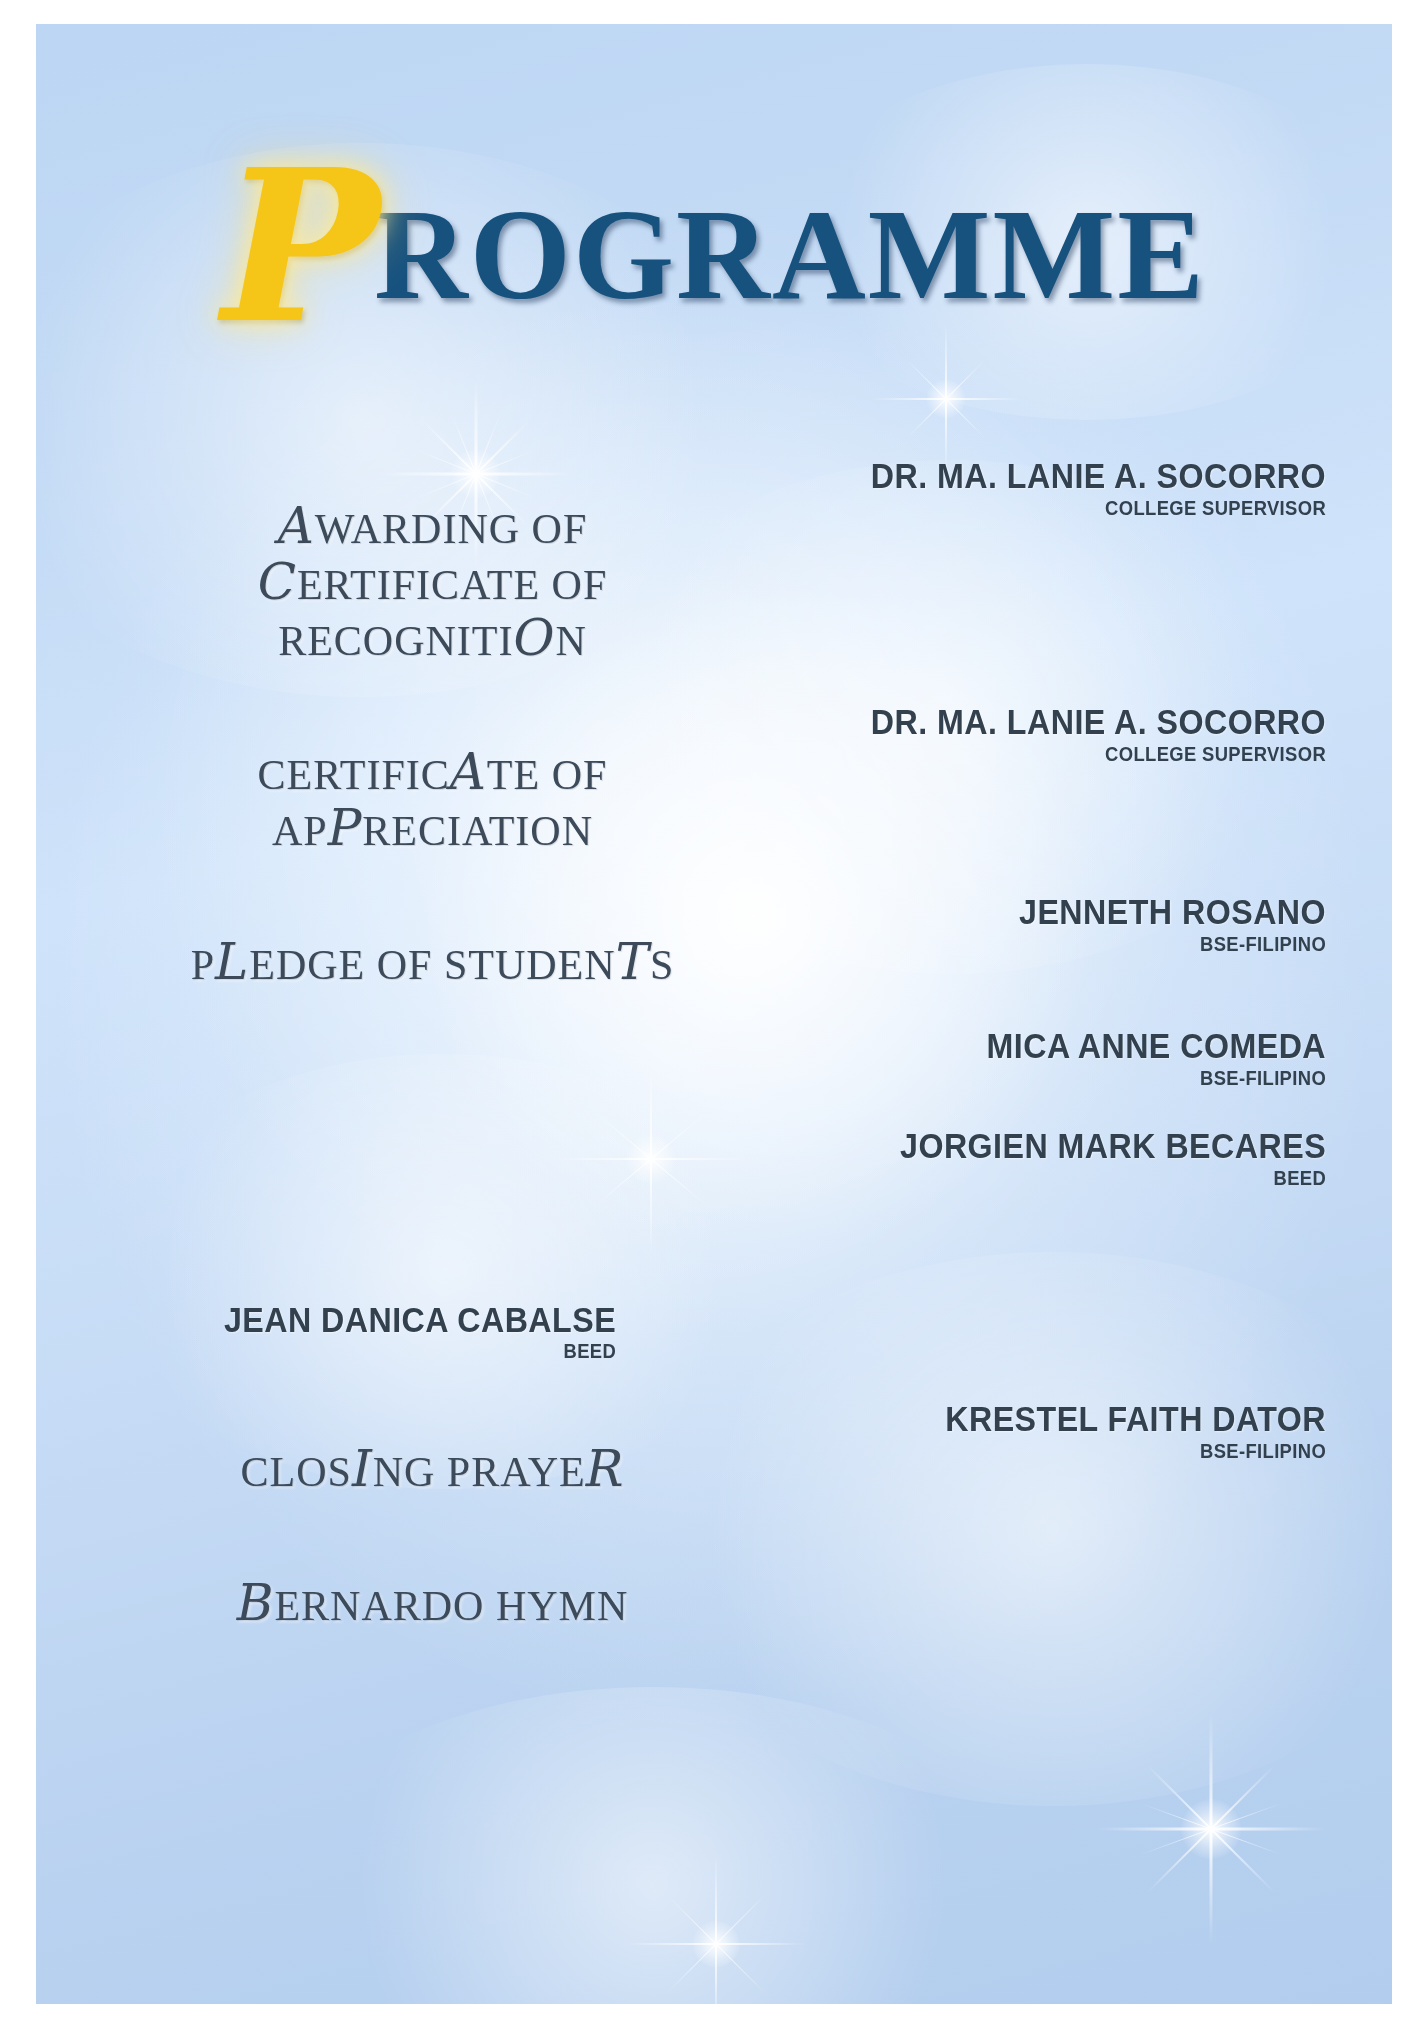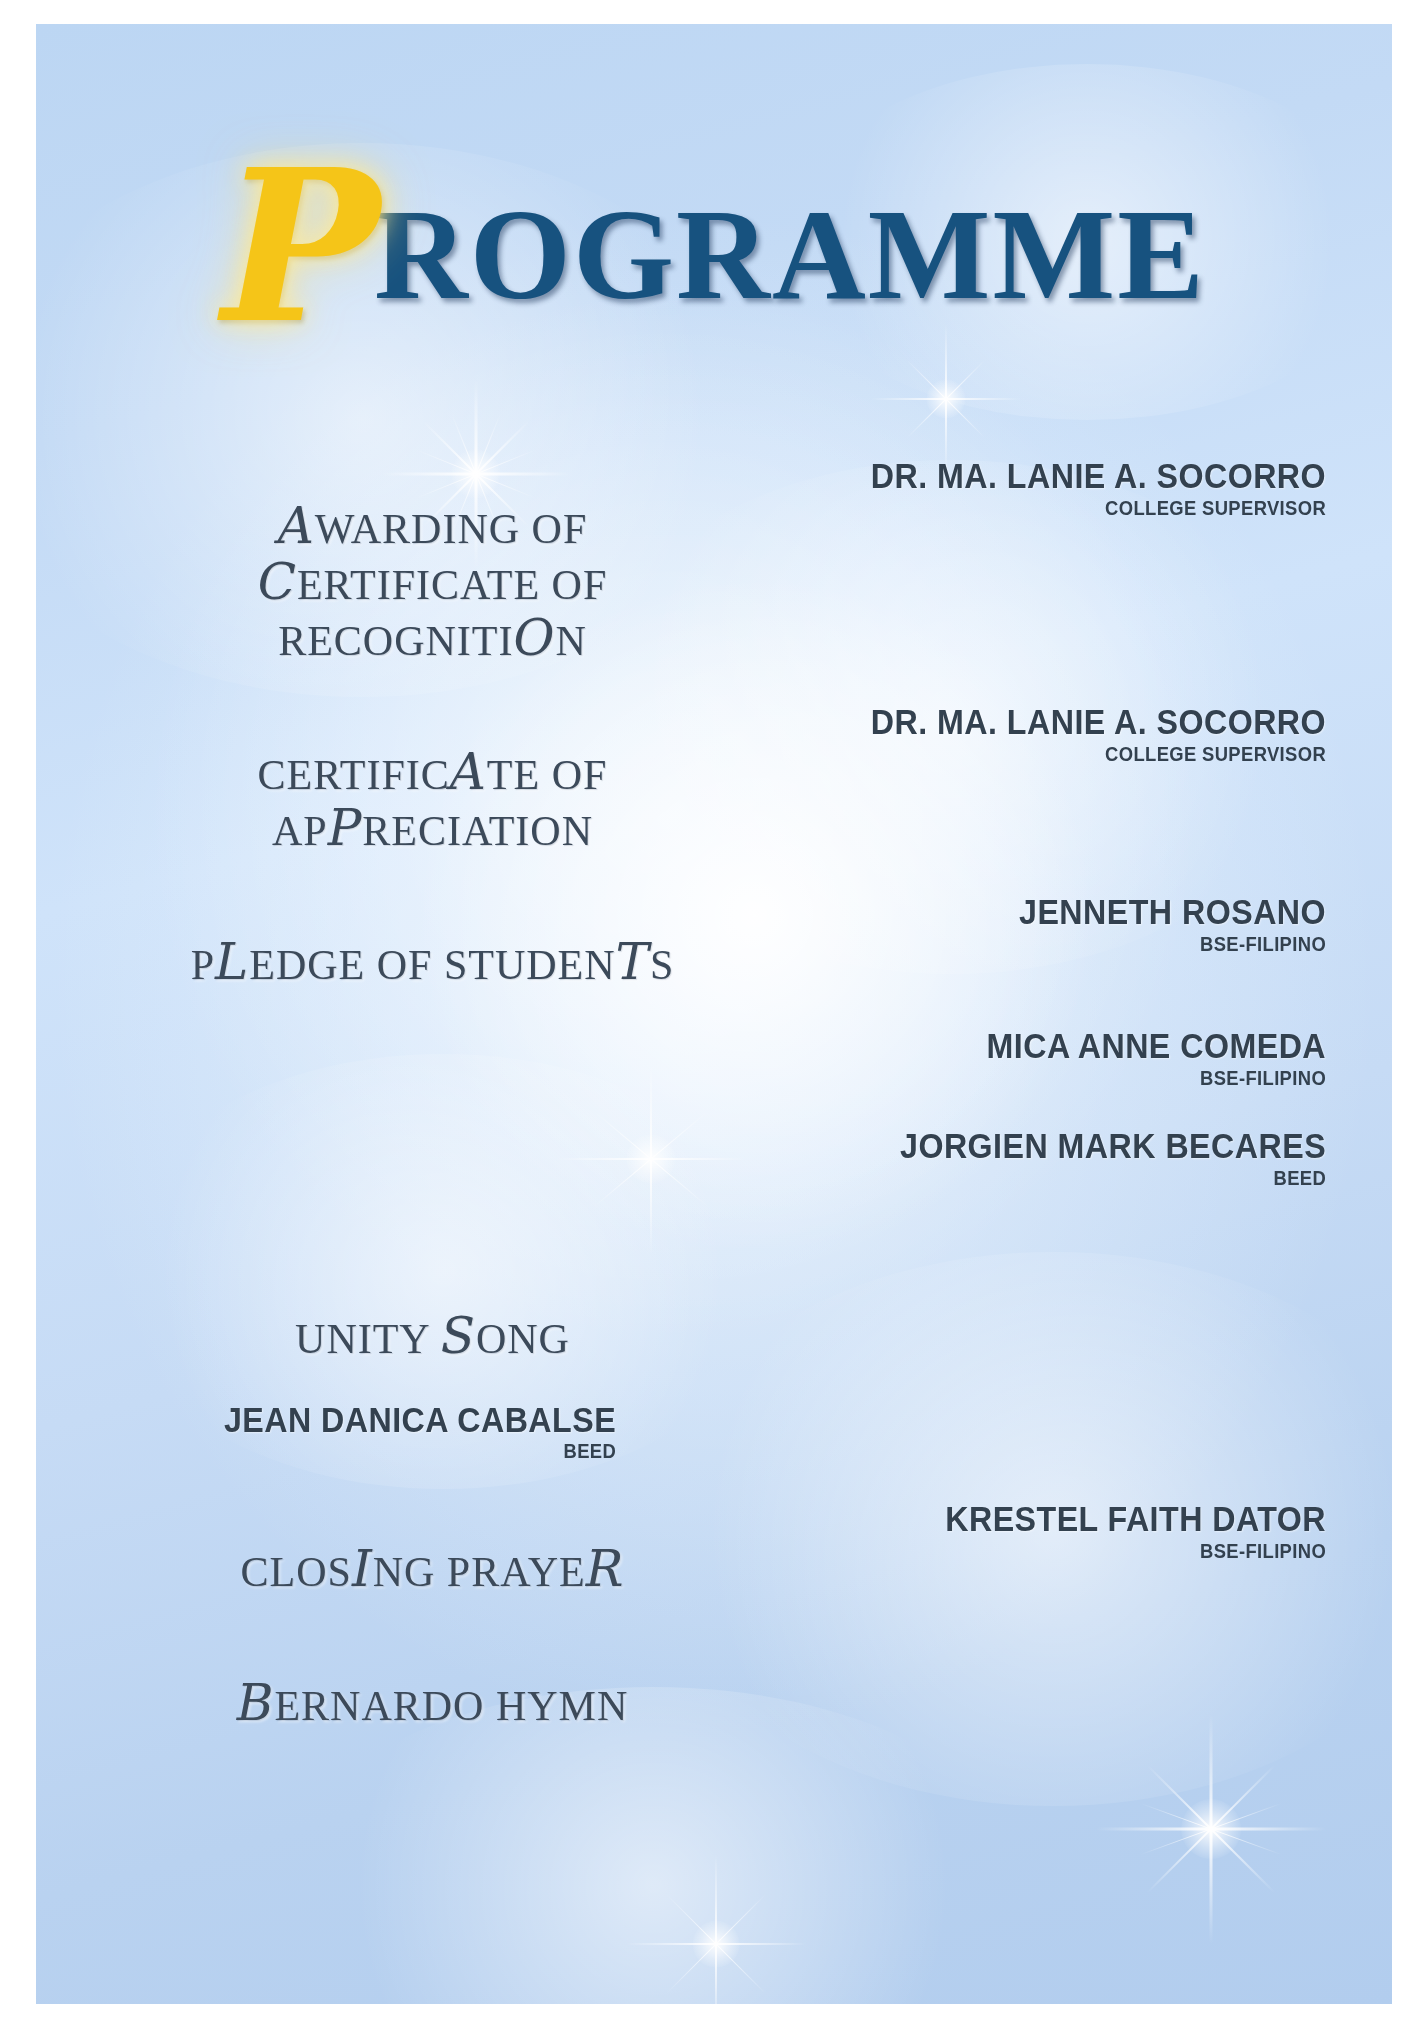--- a/index.html
+++ b/index.html
@@ -250,21 +250,20 @@
         </div>
         <div class="row">
           <div class="left"></div>
           <div class="right">
             <div class="name">JORGIEN MARK BECARES</div>
             <div class="role">BEED</div>
           </div>
         </div>
         <div class="spacer-lg"></div>
         <div class="row">
-          <div class="left">UNITY <span class="sc">S</span>ONG</div>
         </div>
         <div class="row">
           <div class="right">
             <div class="name">JEAN DANICA CABALSE</div>
             <div class="role">BEED</div>
           </div>
         </div>
         <div class="row">
           <div class="left">CLOS<span class="sc">I</span>NG PRAYE<span class="sc">R</span></div>
           <div class="right">

